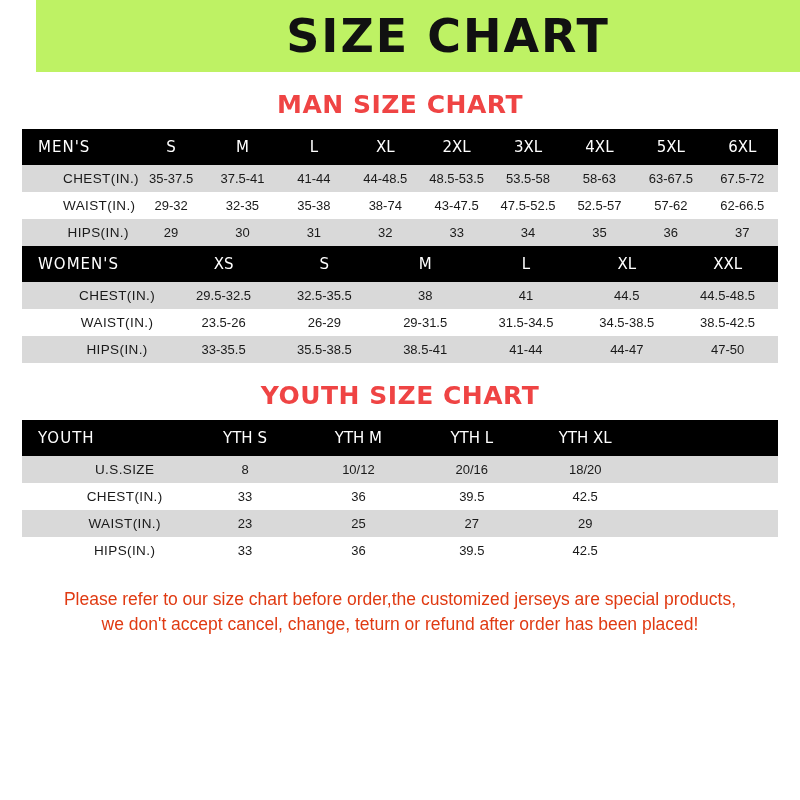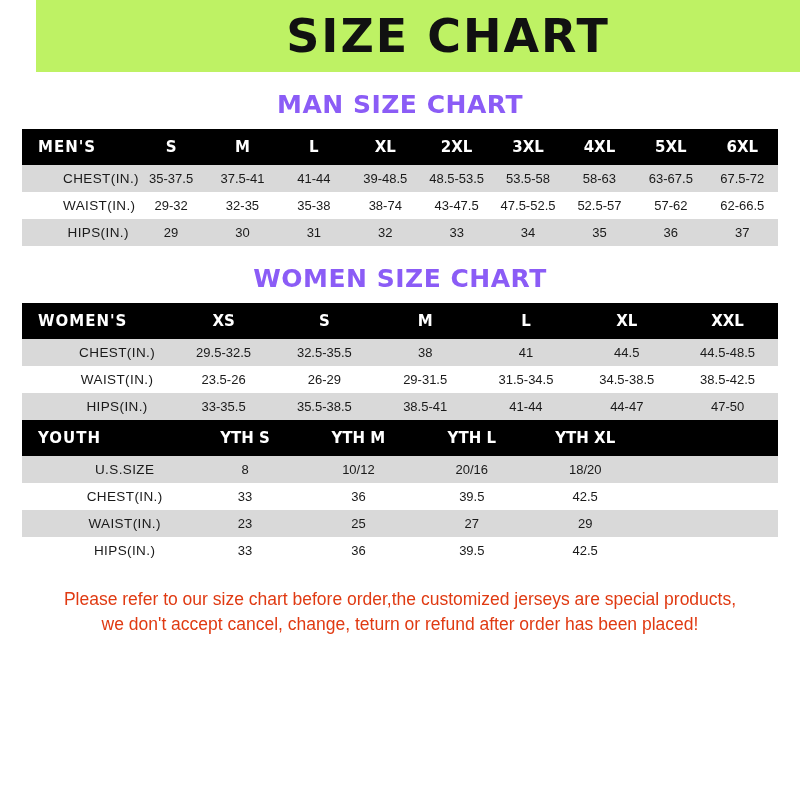--- a/index.html
+++ b/index.html
@@ -58,42 +58,42 @@
   }
   .content {
     padding: 0 22px;
     box-sizing: border-box;
   }
   .section-title {
     text-align: center;
     font-family: "DejaVu Sans", sans-serif;
     font-weight: bold;
     font-size: 25px;
-    color: #8b5cf6;
+    color: #ef4444;
     letter-spacing: 0.5px;
     margin: 18px 0 10px 0;
   }
   table.size-table {
     width: 100%;
     border-collapse: collapse;
     table-layout: fixed;
   }
   table.size-table th,
   table.size-table td {
     text-align: center;
     font-size: 13px;
     color: #1a1a1a;
     padding: 6px 2px;
     font-family: "Liberation Sans", sans-serif;
   }
   table.size-table thead th {
     background: #000000;
     color: #ffffff;
     font-size: 15px;
-    font-weight: bold;
+    font-weight: normal;
     padding: 9px 13px;
     font-family: "DejaVu Sans", sans-serif;
   }
   table.size-table thead th.row-head {
     text-align: left;
     padding-left: 16px;
     letter-spacing: 1px;
   }
   table.size-table tbody tr.odd td {
     background: #d9d9d9;
@@ -165,21 +165,21 @@
           <th>5XL</th>
           <th>6XL</th>
         </tr>
       </thead>
       <tbody>
         <tr class="odd">
           <td class="row-head">CHEST(IN.)</td>
           <td>35-37.5</td>
           <td>37.5-41</td>
           <td>41-44</td>
-          <td>39-48.5</td>
+          <td>44-48.5</td>
           <td>48.5-53.5</td>
           <td>53.5-58</td>
           <td>58-63</td>
           <td>63-67.5</td>
           <td>67.5-72</td>
         </tr>
         <tr class="even">
           <td class="row-head">WAIST(IN.)</td>
           <td>29-32</td>
           <td>32-35</td>
@@ -199,21 +199,20 @@
           <td>32</td>
           <td>33</td>
           <td>34</td>
           <td>35</td>
           <td>36</td>
           <td>37</td>
         </tr>
       </tbody>
     </table>
 
-    <div class="section-title">WOMEN SIZE CHART</div>
     <table class="size-table women">
       <colgroup>
         <col class="c0">
           <col>
           <col>
           <col>
           <col>
           <col>
           <col>
       </colgroup>
@@ -252,20 +251,21 @@
           <td>33-35.5</td>
           <td>35.5-38.5</td>
           <td>38.5-41</td>
           <td>41-44</td>
           <td>44-47</td>
           <td>47-50</td>
         </tr>
       </tbody>
     </table>
 
+    <div class="section-title">YOUTH SIZE CHART</div>
     <table class="size-table youth">
       <colgroup>
         <col class="c0">
           <col>
           <col>
           <col>
           <col>
           <col class="pad">
       </colgroup>
       <thead>

